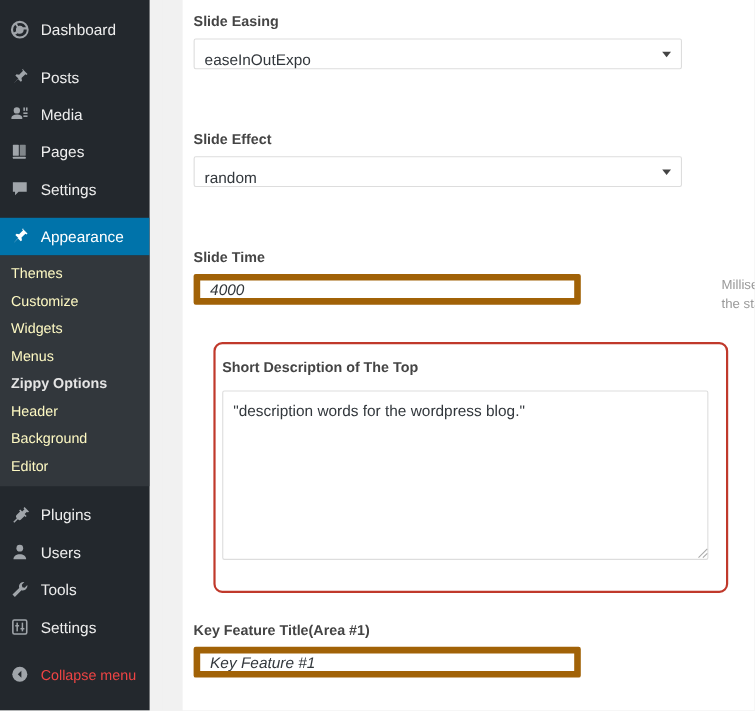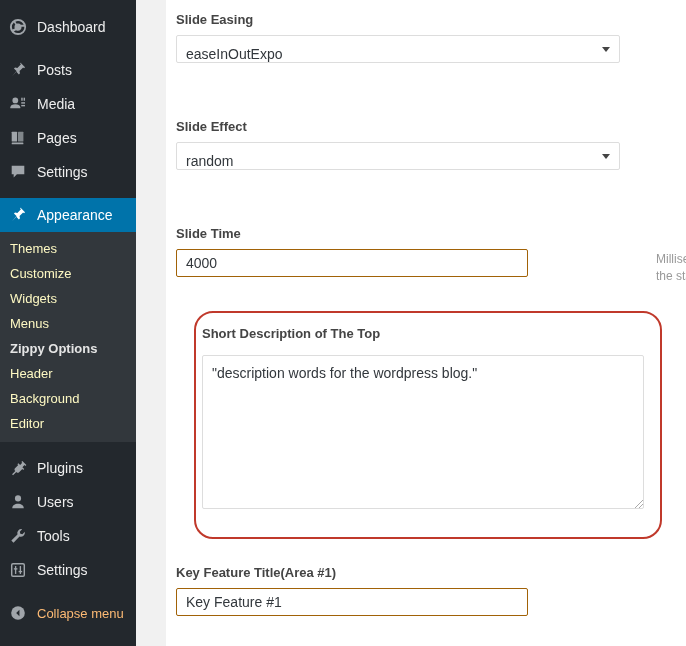--- a/index.html
+++ b/index.html
@@ -56,21 +56,21 @@
     cursor: pointer;
     white-space: nowrap;
   }
   .submenu .sub-item.current { color: #e5e5e5; font-weight: bold; }
 
   .collapse {
     display: flex; align-items: center;
     height: 34px;
     padding-left: 8px;
     font-size: 13px;
-    color: #fdba74;
+    color: #ef4444;
     cursor: pointer;
   }
   .collapse .mi { width:20px; height:20px; margin-right:9px; display:inline-flex; align-items:center; justify-content:center; flex:0 0 20px;}
 
   
   #content {
     position: absolute;
     left: 148px; top: 0;
     width: 646px; height: 646px;
     background: #f1f1f1;
@@ -108,45 +108,46 @@
     right: 9px; top: 50%;
     margin-top: -2px;
     width: 0; height: 0;
     border-left: 4px solid transparent;
     border-right: 4px solid transparent;
     border-top: 5px solid #444;
   }
 
   .txt {
     width: 352px; height: 28px;
-    border: 1px solid #a16207;
+    border: 6px solid #a16207;
     background: #fff;
     border-radius: 2px;
     padding: 0 9px;
     font-size: 14px;
     color: #32373c;
     font-family: "Liberation Sans", sans-serif;
     outline: none;
+    font-style: italic;
   }
 
   .helptext {
     position: absolute;
     font-size: 12px;
     color: #999;
     line-height: 17px;
     white-space: nowrap;
   }
 
   
   .hilite {
     position: absolute;
     left: 28px; top: 311px;
     width: 468px; height: 228px;
     border: 2px solid #c0392b;
-    border-radius: 19px;
+    border-radius: 8px;
     background: #fff;
   }
   .hilite .flabel { position: absolute; left: 6px; top: 13px; }
   .ta {
     position: absolute;
     left: 6px; top: 42px;
     width: 442px; height: 154px;
     border: 1px solid #ddd;
     border-radius: 2px;
     background: #fff;

